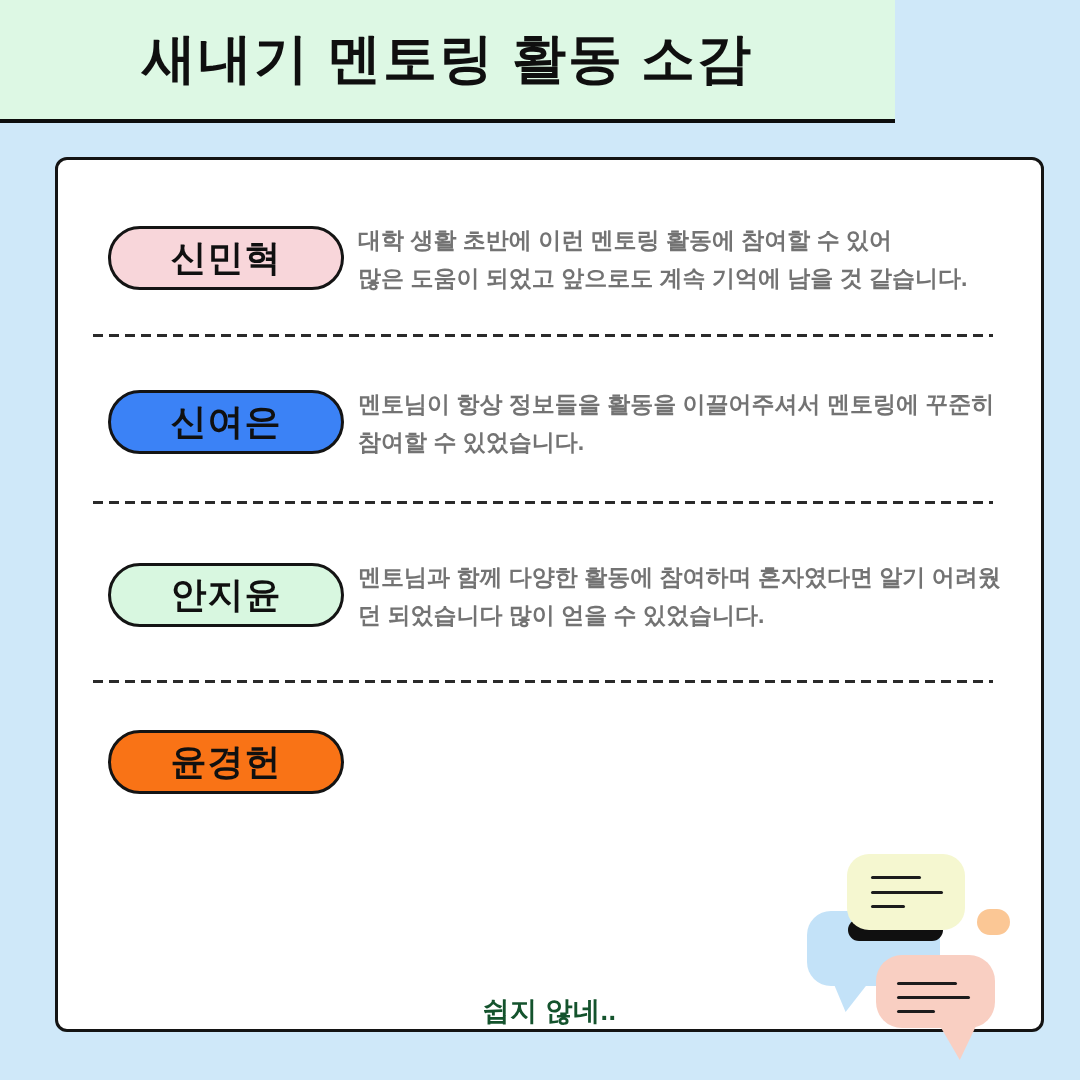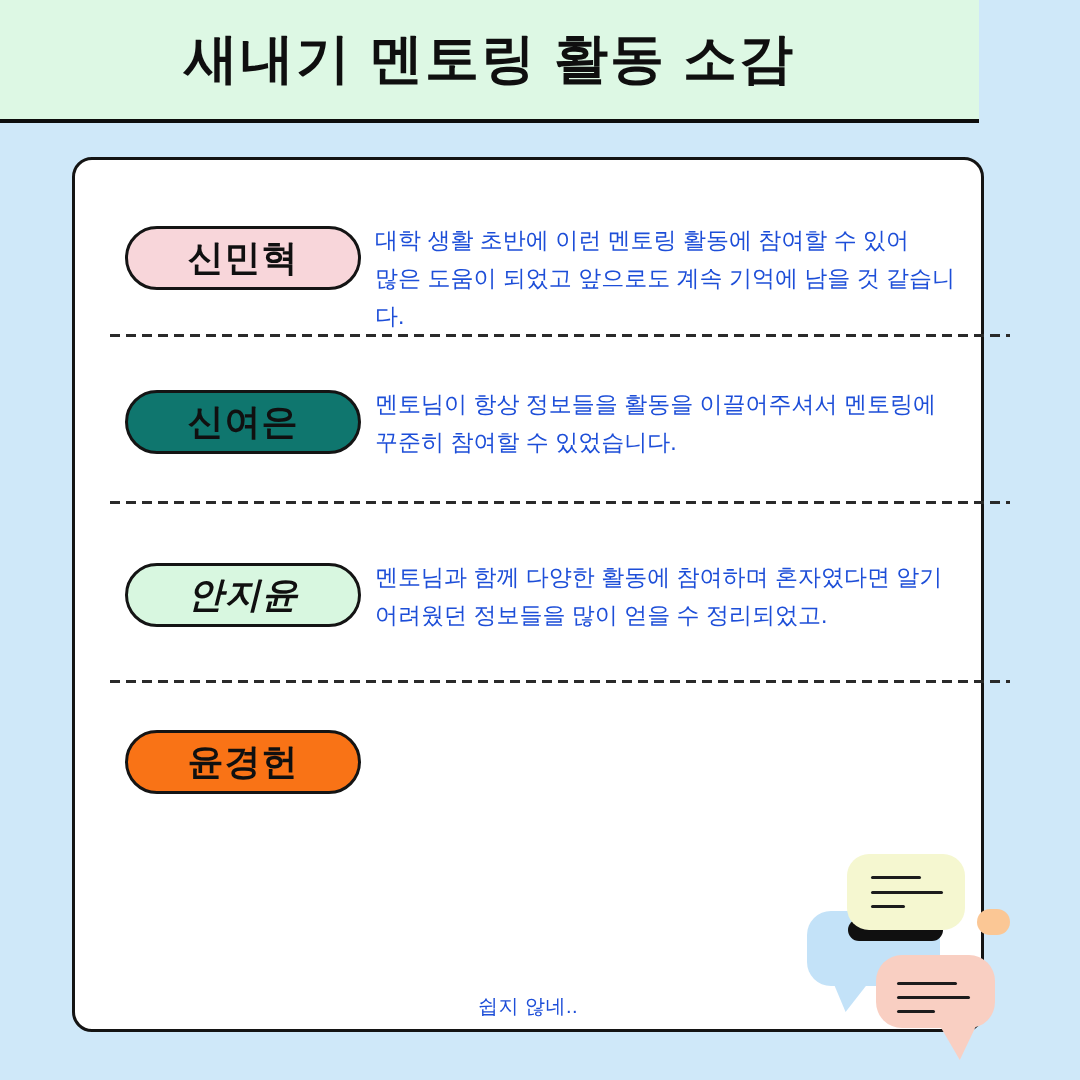--- a/index.html
+++ b/index.html
@@ -4,64 +4,64 @@
 <style>
   html,body { margin:0; padding:0; }
   .page {
     position:relative; width:1080px; height:1080px; overflow:hidden;
     background:#cfe8f9;
     font-family:"Liberation Sans", sans-serif;
     color:#161616;
   }
   
   .header {
-    position:absolute; left:0; top:0; width:979px; height:119px;
+    position:absolute; left:0; top:0; width:895px; height:119px;
     background:#ddf8e4; border-bottom:4px solid #0d0d0d;
     display:flex; align-items:center; justify-content:center;
   }
   .title {
     font-size:54px; font-weight:800; letter-spacing:2px; color:#0f0f0f;
   }
   
   .card {
-    position:absolute; left:72px; top:157px; width:912px; height:875px;
-    background:#ffffff; border:3px solid #141414; border-radius:20px;
+    position:absolute; left:55px; top:157px; width:989px; height:875px;
+    background:#ffffff; border:3px solid #141414; border-radius:12px;
     box-sizing:border-box; z-index:1;
   }
   .entry {
     position:absolute; left:50px; right:18px;
     display:flex; align-items:flex-start;
   }
   .entry.e1 { top:61px; }
   .entry.e2 { top:225px; }
   .entry.e3 { top:398px; }
   .entry.e4 { top:565px; }
   .pill {
     flex:0 0 auto; width:236px; height:64px; margin-top:5px;
     border:3px solid #141414; border-radius:34px; box-sizing:border-box;
     display:flex; align-items:center; justify-content:center;
   }
   .pill-label {
     font-size:36px; font-weight:800; color:#101010; letter-spacing:1px;
   }
   .comment {
     margin-left:14px; width:655px;
-    font-size:23px; line-height:38px; color:#1d4ed8;
-    white-space:pre-line; word-break:break-all;
+    font-size:23px; line-height:38px; color:#737373;
+    white-space:pre-line; word-break:break-all;font-weight:bold;
   }
   .divider {
     position:absolute; left:35px; width:900px; height:3px;
     background:repeating-linear-gradient(90deg,#2a2a2a 0 10px,transparent 10px 16px);
   }
   .divider.d1 { top:174px; }
   .divider.d2 { top:341px; }
   .divider.d3 { top:520px; }
   .caption {
     position:absolute; left:0; top:833px; width:100%;
-    text-align:center; font-size:20px; font-weight:400; color:#1d4ed8;
+    text-align:center; font-size:27px; font-weight:700; color:#14532d;
     letter-spacing:0.5px;
   }
   
   .decor { position:absolute; left:0; top:0; width:1080px; height:1080px; pointer-events:none; }
   .bubble { position:absolute; }
   .bubble-blue  { left:807px; top:911px; width:133px; height:75px; border-radius:24px; z-index:2; }
   .tail-blue    { position:absolute; left:833px; top:982px; width:36px; height:30px;
                   clip-path:polygon(0 0, 100% 0, 35% 100%); z-index:2; }
   .shadow-black { position:absolute; left:848px; top:919px; width:95px; height:22px;
                   border-radius:12px; background:#101010; z-index:3; }
@@ -94,33 +94,33 @@
       <div class="pill" style="background: rgb(248, 214, 218);">
         <span class="pill-label">신민혁</span>
       </div>
       <div class="comment">대학 생활 초반에 이런 멘토링 활동에 참여할 수 있어
 많은 도움이 되었고 앞으로도 계속 기억에 남을 것 같습니다.</div>
     </div>
 
     <div class="divider d1"></div>
 
     <div class="entry e2">
-      <div class="pill" style="background: #0f766e;">
+      <div class="pill" style="background: #3b82f6;">
         <span class="pill-label">신여은</span>
       </div>
       <div class="comment">멘토님이 항상 정보들을 활동을 이끌어주셔서 멘토링에 꾸준히 참여할 수 있었습니다.</div>
     </div>
 
     <div class="divider d2"></div>
 
     <div class="entry e3">
-      <div class="pill" style="background: rgb(216, 247, 224); font-style: italic;">
+      <div class="pill" style="background: rgb(216, 247, 224);">
         <span class="pill-label">안지윤</span>
       </div>
-      <div class="comment">멘토님과 함께 다양한 활동에 참여하며 혼자였다면 알기 어려웠던 정보들을 많이 얻을 수 정리되었고.</div>
+      <div class="comment">멘토님과 함께 다양한 활동에 참여하며 혼자였다면 알기 어려웠던 되었습니다 많이 얻을 수 있었습니다.</div>
     </div>
 
     <div class="divider d3"></div>
 
     <div class="entry e4">
       <div class="pill" style="background: #f97316;">
         <span class="pill-label">윤경헌</span>
       </div>
     </div>
 

